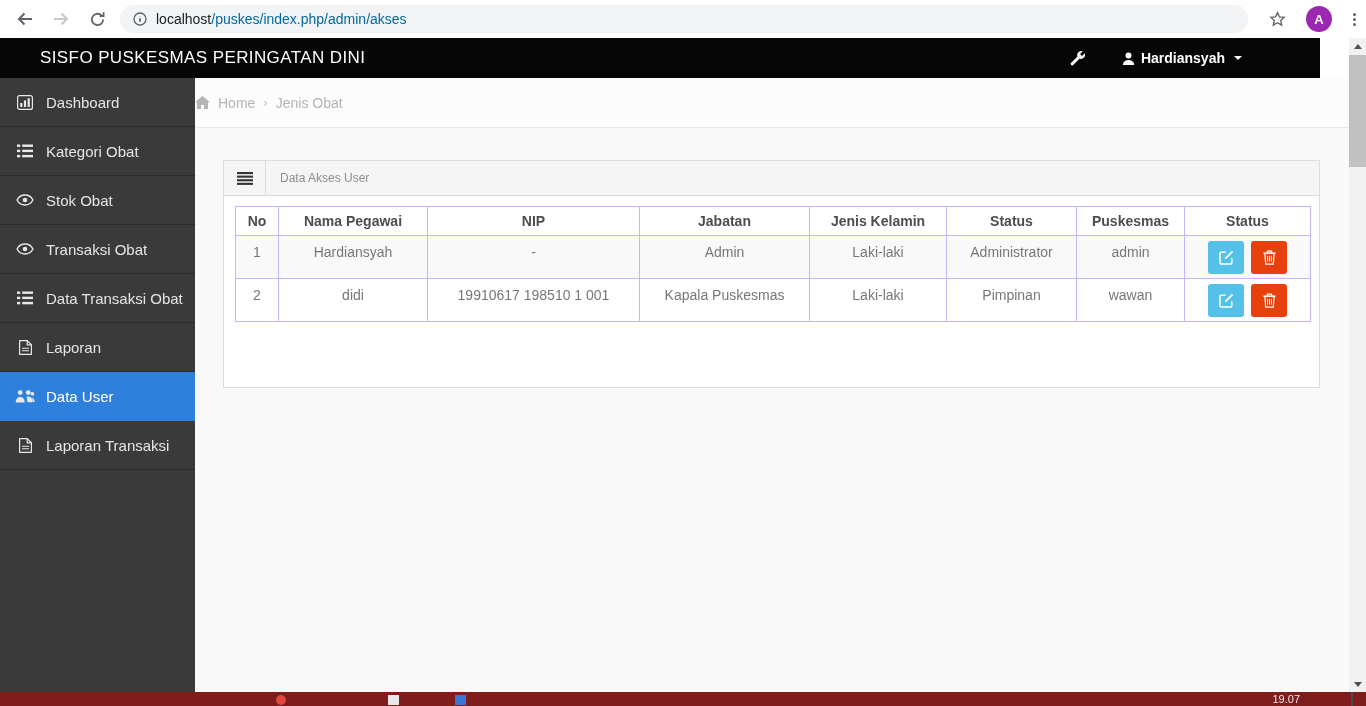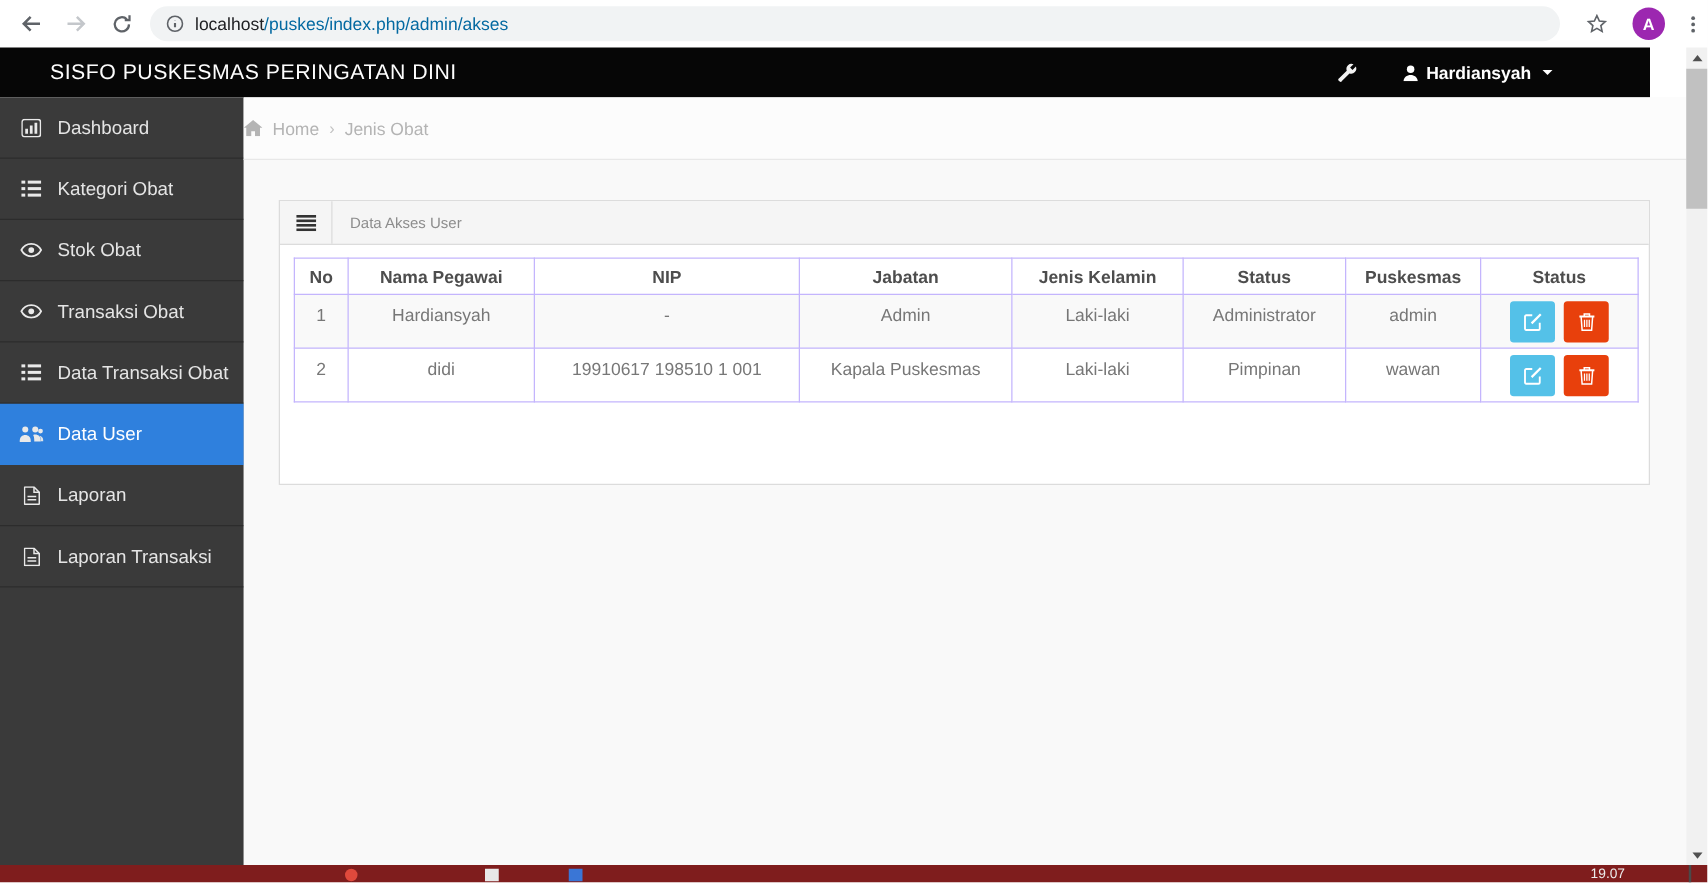--- a/index.html
+++ b/index.html
@@ -208,42 +208,42 @@
           <rect y="0.5" width="3.2" height="2.4"></rect>
           <rect x="5.2" y="0.5" width="10.8" height="2.4"></rect>
           <rect y="5.7" width="3.2" height="2.4"></rect>
           <rect x="5.2" y="5.7" width="10.8" height="2.4"></rect>
           <rect y="10.9" width="3.2" height="2.4"></rect>
           <rect x="5.2" y="10.9" width="10.8" height="2.4"></rect>
         </svg>
       </span>
     <span>Data Transaksi Obat</span>
   </div>
+  <div class="side-item">
+    <span class="ic">
+        <svg width="13" height="15" viewBox="0 0 13 15">
+          <path d="M1 .6h7.2L12.4 4.8v9.2a.4.4 0 01-.4.4H1a.4.4 0 01-.4-.4V1A.4.4 0 011 .6z" fill="none" stroke="currentColor" stroke-width="1.2"></path>
+          <path d="M8.2.6v4.2h4.2" fill="none" stroke="currentColor" stroke-width="1.2"></path>
+          <path d="M3 8.2h7M3 10.8h7" stroke="currentColor" stroke-width="1.1"></path>
+        </svg>
+      </span>
+    <span>Laporan</span>
+  </div>
   <div class="side-item active">
     <span class="ic">
         <svg width="20" height="14" viewBox="0 0 20 14" fill="currentColor">
           <circle cx="5.2" cy="3.6" r="2.4"></circle>
           <path d="M.8 12.6c0-2.9 2-4.6 4.4-4.6s4.4 1.7 4.4 4.6v1H.8z"></path>
           <circle cx="13.2" cy="3.6" r="2.4"></circle>
           <path d="M11.5 7.9c.5-.2 1.1-.3 1.7-.3 2.4 0 4.4 1.7 4.4 4.6v1h-5.2v-1c0-1.8-.3-3.2-.9-4.3z"></path>
           <circle cx="17.4" cy="4.8" r="1.9"></circle>
           <path d="M16.6 8.5c1.7.3 3 1.6 3 3.6v.8h-1.8c0-1.8-.4-3.3-1.2-4.4z" opacity=".95"></path>
         </svg>
       </span>
     <span>Data User</span>
-  </div>
-  <div class="side-item">
-    <span class="ic">
-        <svg width="13" height="15" viewBox="0 0 13 15">
-          <path d="M1 .6h7.2L12.4 4.8v9.2a.4.4 0 01-.4.4H1a.4.4 0 01-.4-.4V1A.4.4 0 011 .6z" fill="none" stroke="currentColor" stroke-width="1.2"></path>
-          <path d="M8.2.6v4.2h4.2" fill="none" stroke="currentColor" stroke-width="1.2"></path>
-          <path d="M3 8.2h7M3 10.8h7" stroke="currentColor" stroke-width="1.1"></path>
-        </svg>
-      </span>
-    <span>Laporan</span>
   </div>
   <div class="side-item">
     <span class="ic">
         <svg width="13" height="15" viewBox="0 0 13 15">
           <path d="M1 .6h7.2L12.4 4.8v9.2a.4.4 0 01-.4.4H1a.4.4 0 01-.4-.4V1A.4.4 0 011 .6z" fill="none" stroke="currentColor" stroke-width="1.2"></path>
           <path d="M8.2.6v4.2h4.2" fill="none" stroke="currentColor" stroke-width="1.2"></path>
           <path d="M3 8.2h7M3 10.8h7" stroke="currentColor" stroke-width="1.1"></path>
         </svg>
       </span>
     <span>Laporan Transaksi</span>

